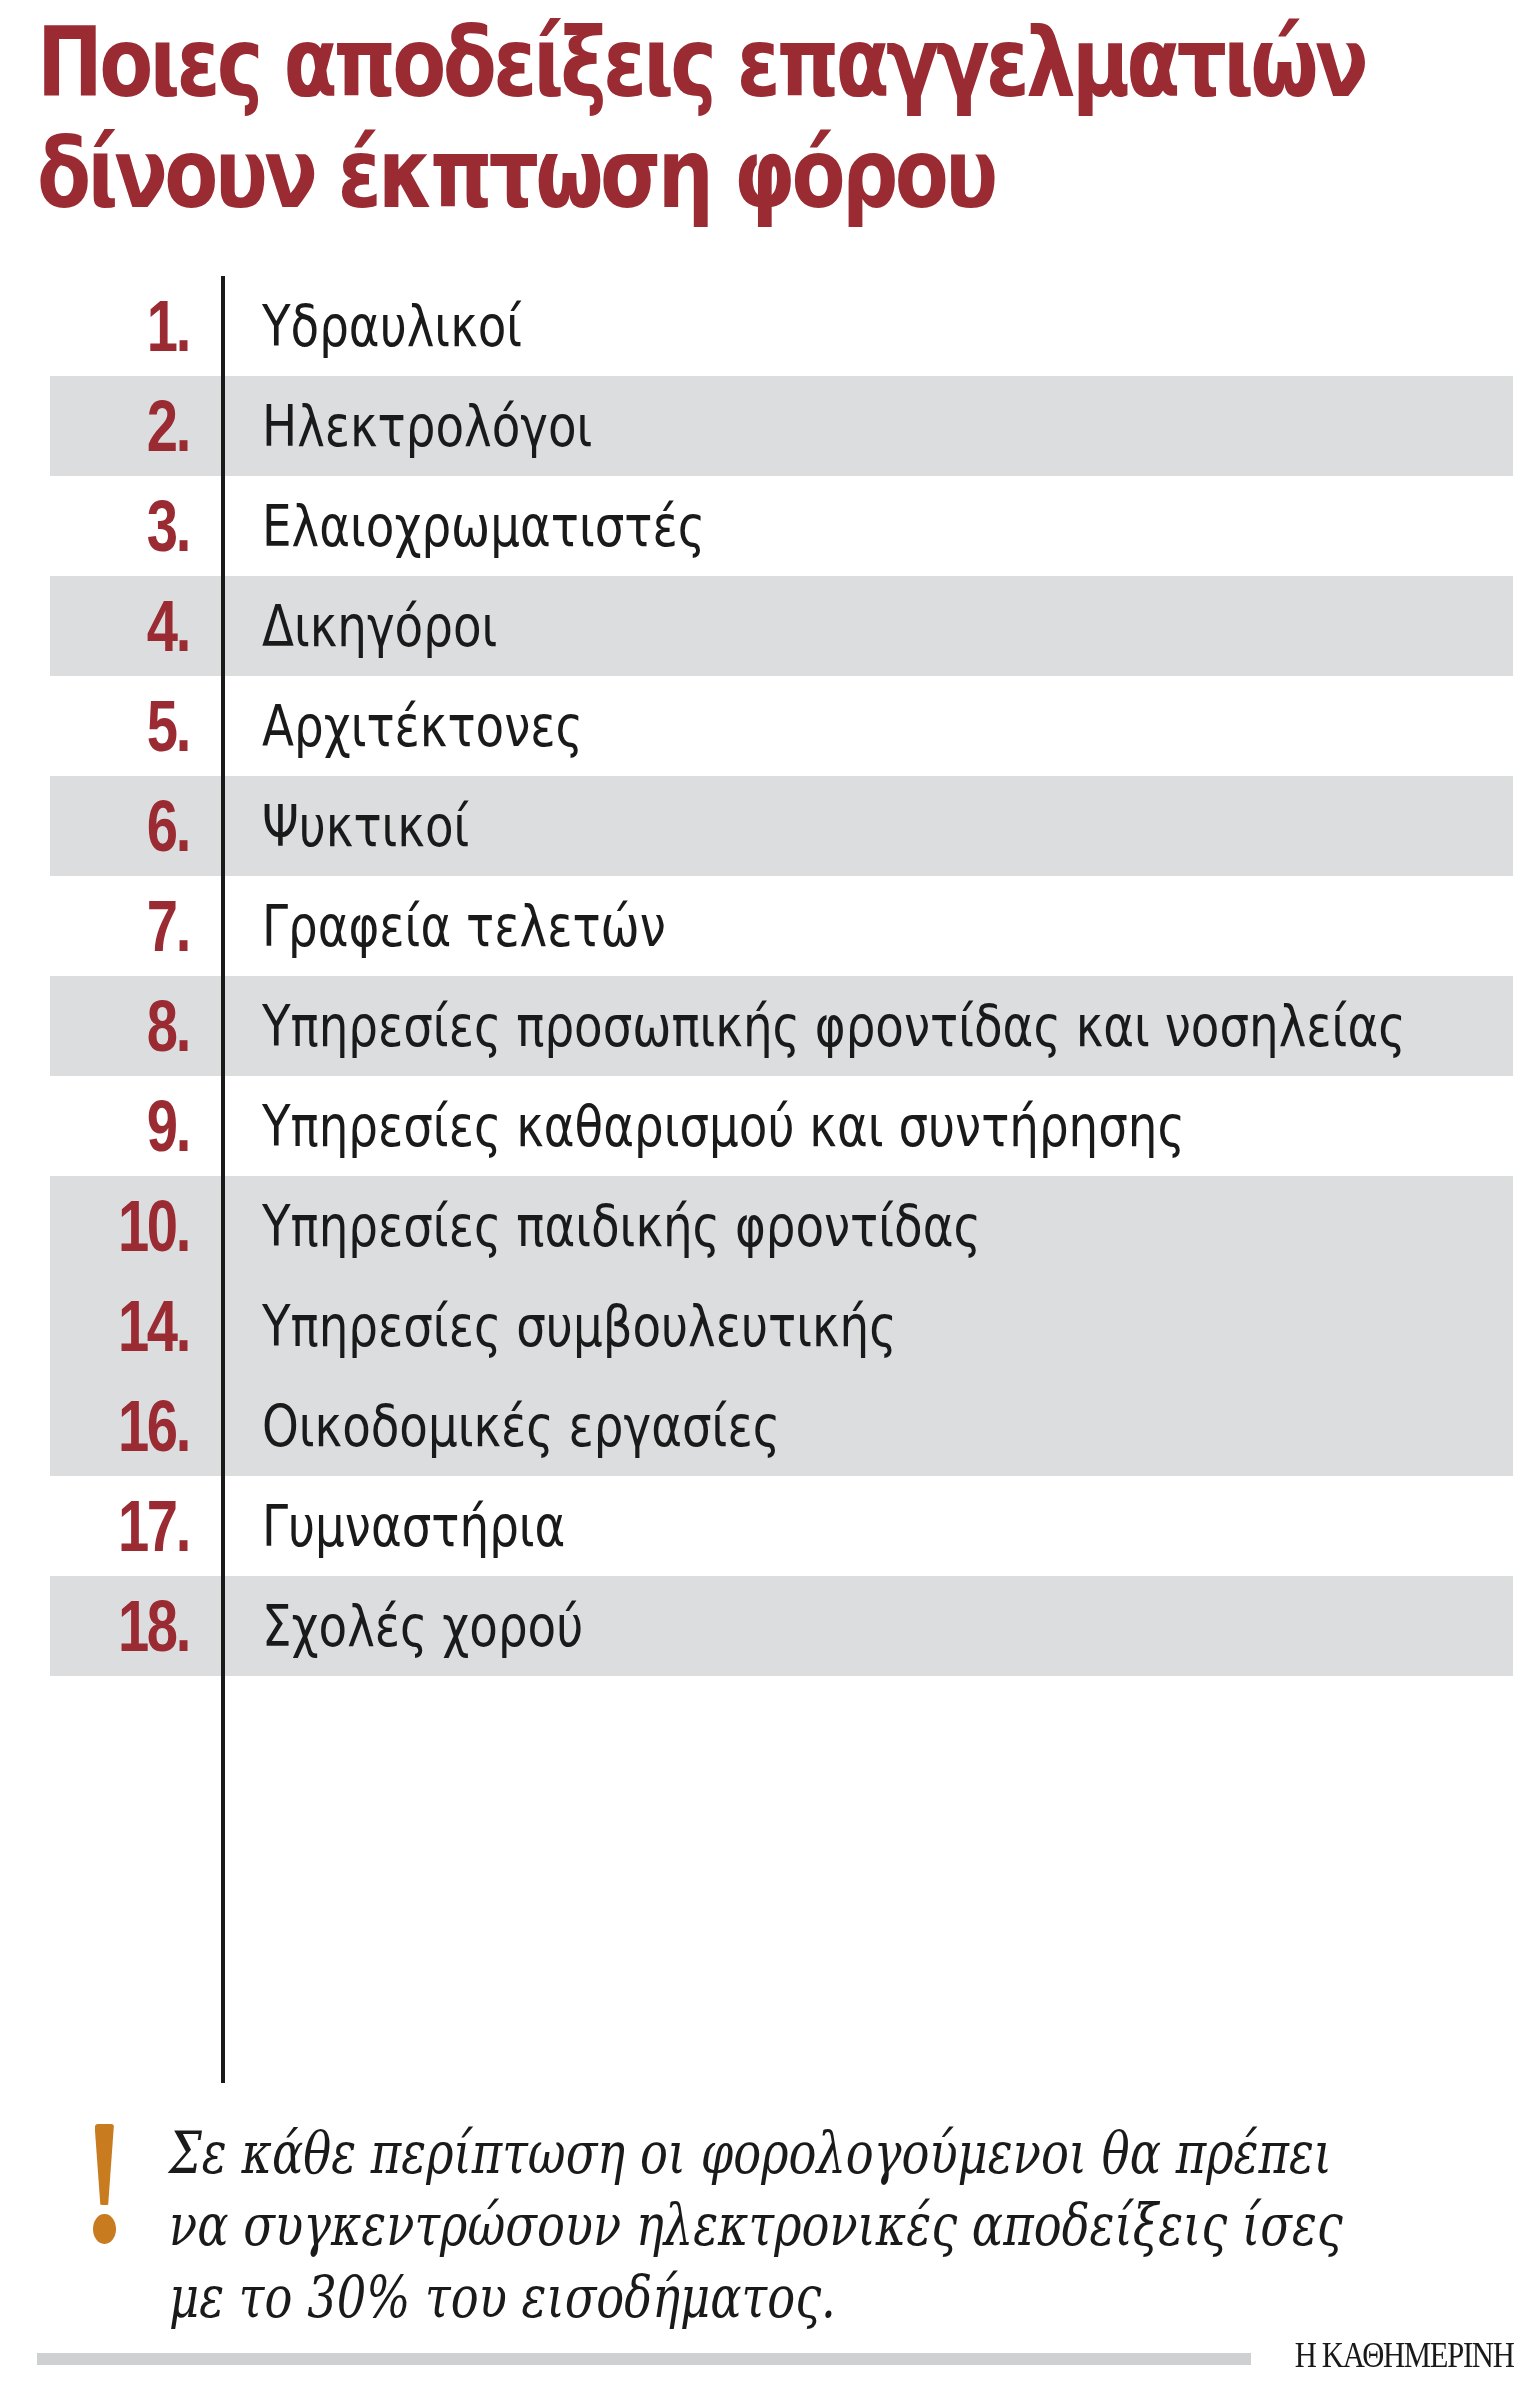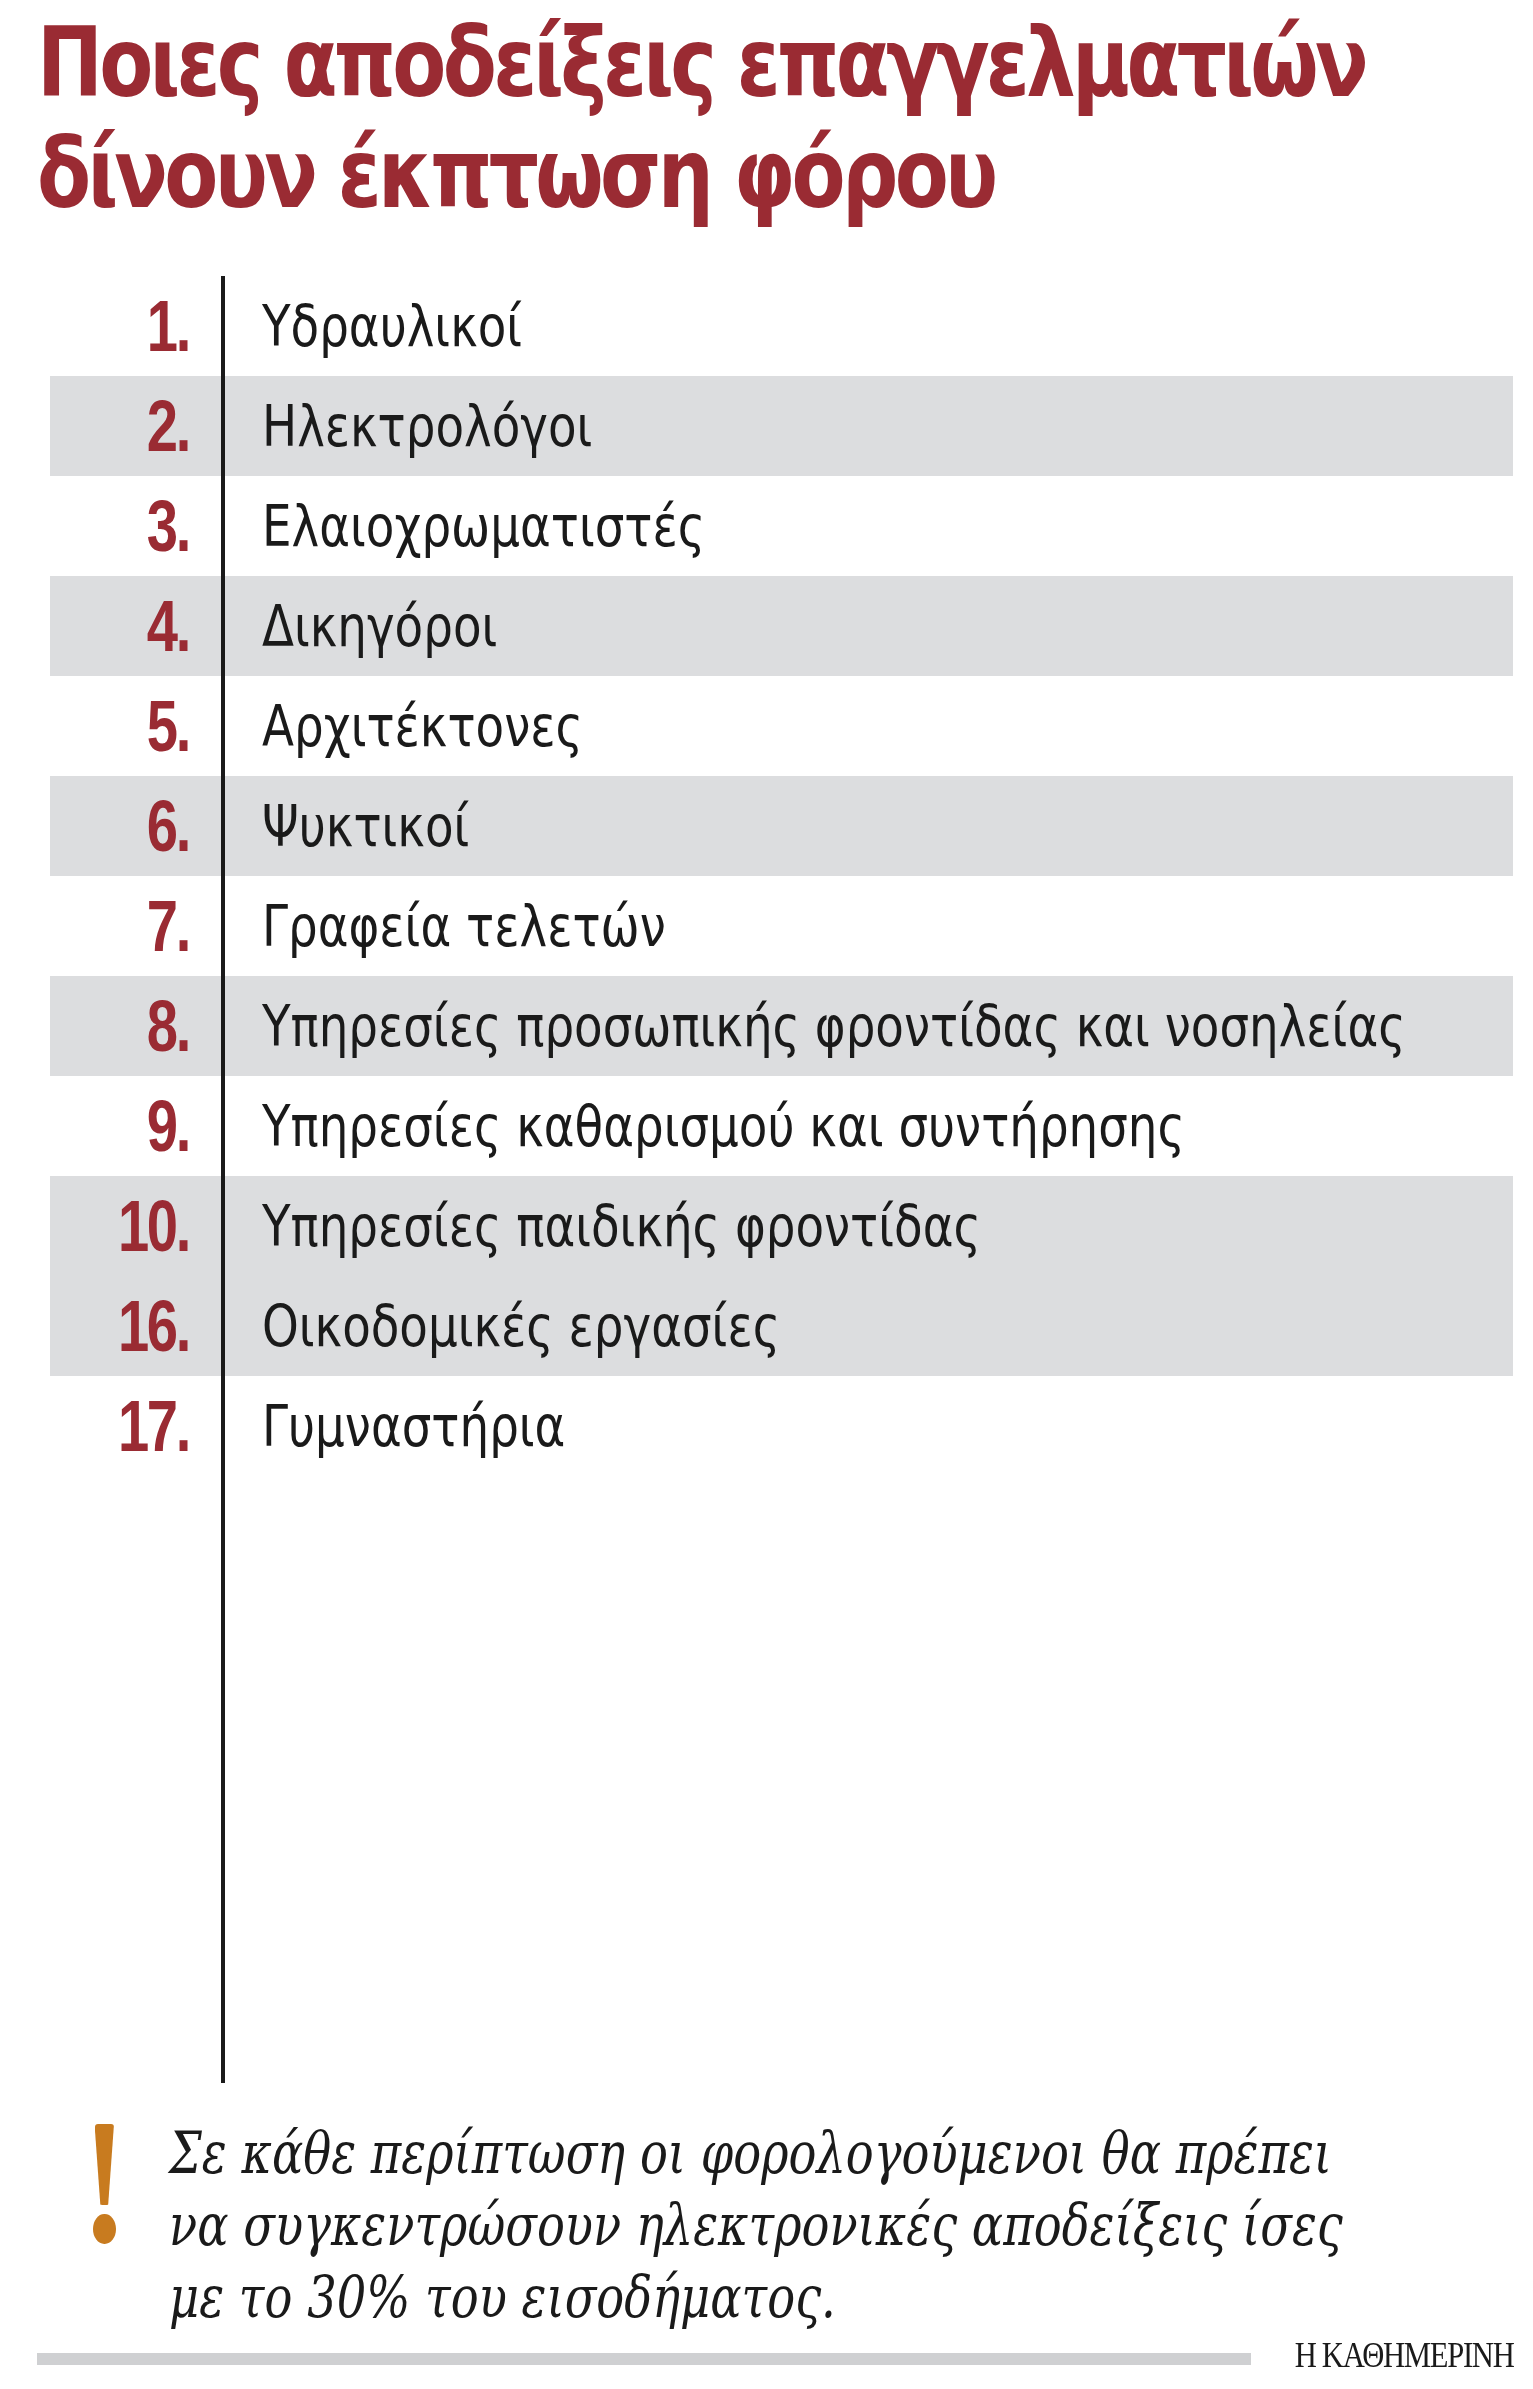--- a/index.html
+++ b/index.html
@@ -63,26 +63,34 @@
     </div>
   <div class="row">
       <span class="num">9.</span>
       <span class="label">Υπηρεσίες καθαρισμού και συντήρησης</span>
     </div>
   <div class="row shaded">
       <span class="num">10.</span>
       <span class="label">Υπηρεσίες παιδικής φροντίδας</span>
     </div>
   <div class="row shaded">
+      <span class="num">14.</span>
+      <span class="label">Υπηρεσίες συμβουλευτικής</span>
+    </div>
+  <div class="row shaded">
       <span class="num">16.</span>
       <span class="label">Οικοδομικές εργασίες</span>
     </div>
   <div class="row">
       <span class="num">17.</span>
       <span class="label">Γυμναστήρια</span>
+    </div>
+  <div class="row shaded">
+      <span class="num">18.</span>
+      <span class="label">Σχολές χορού</span>
     </div>
 </div>
 
 <div class="divider"></div>
 
 <div class="note">
   <div class="note-icon">
     <div class="bar"></div>
     <div class="dot"></div>
   </div>

